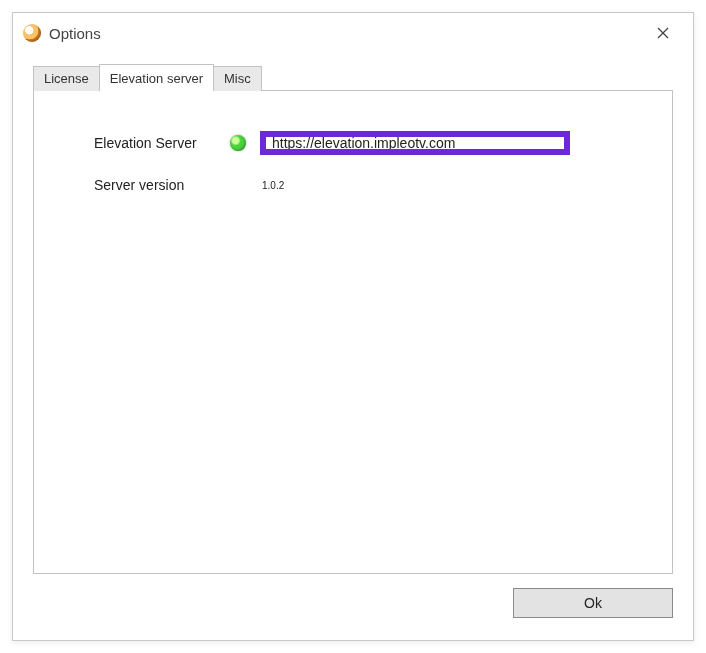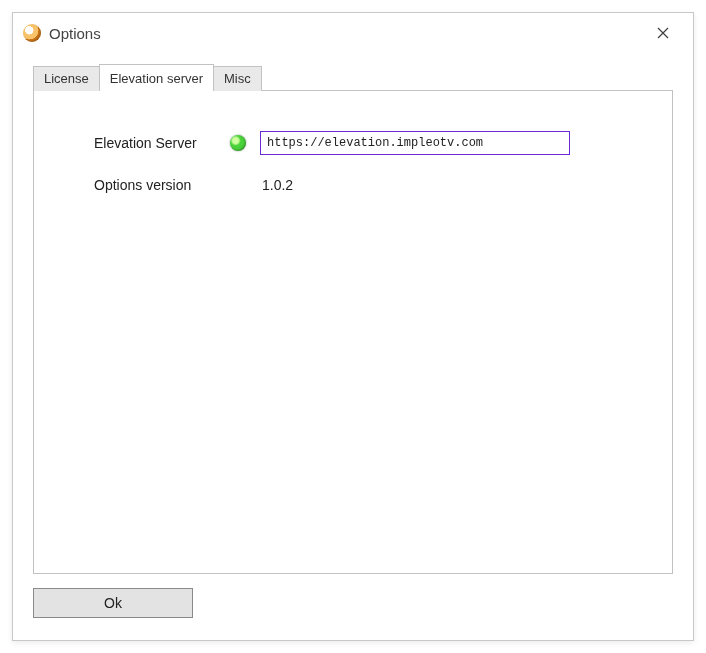--- a/index.html
+++ b/index.html
@@ -105,38 +105,38 @@
     width: 16px; height: 16px;
     border-radius: 50%;
     margin-right: 14px;
     margin-left: -4px;
     background: radial-gradient(circle at 35% 35%, #cfff9f 0 20%, #49d23a 35% 70%, #178a0e 100%);
     box-shadow: 0 0 2px rgba(0,0,0,0.4), inset -1px -1px 2px rgba(0,0,0,0.3);
   }
   .text-input {
     width: 310px;
     height: 24px;
-    border: 1px solid #6d28d9;
+    border: 6px solid #6d28d9;
     padding: 2px 6px;
-    font-size: 12px;
-    font-family: Liberation Mono, monospace;
+    font-size: 14px;
+    font-family: Liberation Sans, sans-serif;
     color: #222;
     outline: none;
     background: #fff;
   }
   .text-input.focused { border-color: #3a9be3; }
   .static-value {
-    font-size: 14px;
+    font-size: 10px;
     color: #222;
     padding-left: 2px;
   }
 
   .footer {
     display: flex;
-    justify-content: flex-start;
+    justify-content: flex-end;
     padding: 14px 0 6px 0;
   }
   .ok-btn {
     width: 160px;
     height: 30px;
     border: 1px solid #8a8a8a;
     background: #e3e3e3;
     font-size: 14px;
     color: #222;
     cursor: pointer;
@@ -175,21 +175,21 @@
 
     <div class="tab-panel">
 
       <div class="form-row">
         <div class="form-label">Elevation Server</div>
         <span class="status-led"></span>
         <input type="text" class="text-input" value="https://elevation.impleotv.com" style="">
       </div>
 
       <div class="form-row">
-        <div class="form-label">Options version</div>
+        <div class="form-label">Server version</div>
         <span style="width:26px;"></span>
         <div class="static-value">1.0.2</div>
       </div>
 
       <div class="form-row">
         <span style="width:26px;"></span>
       </div>
 
     </div>
 

